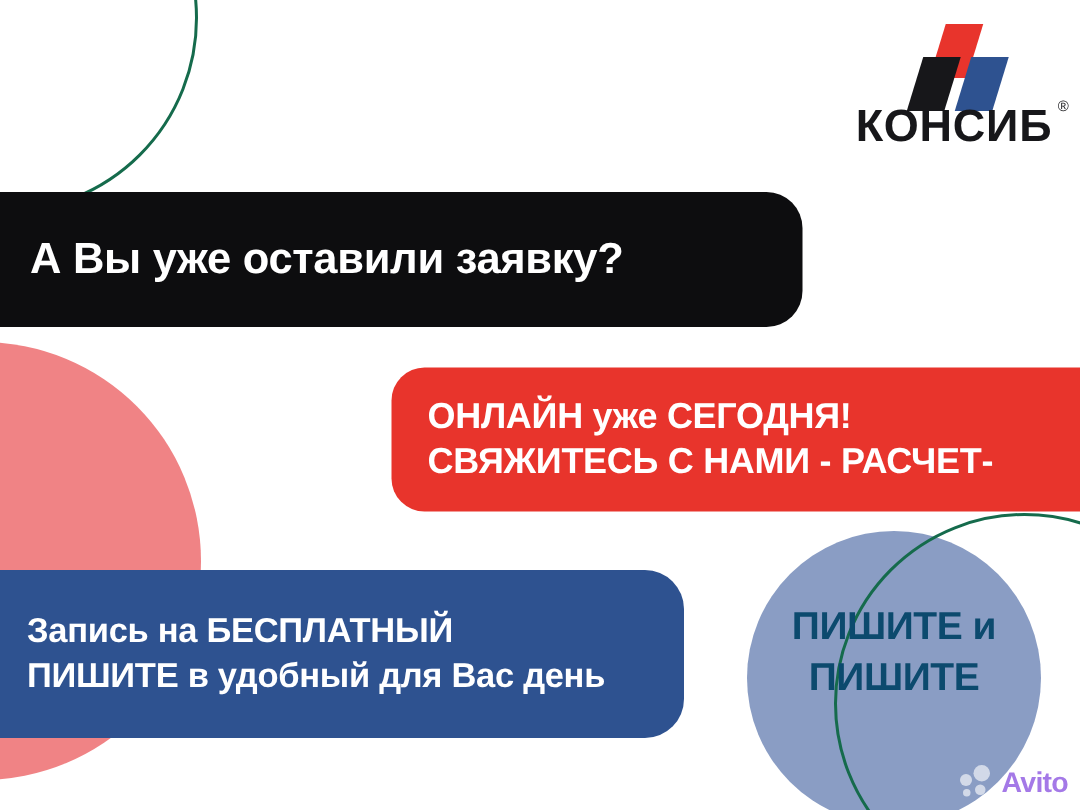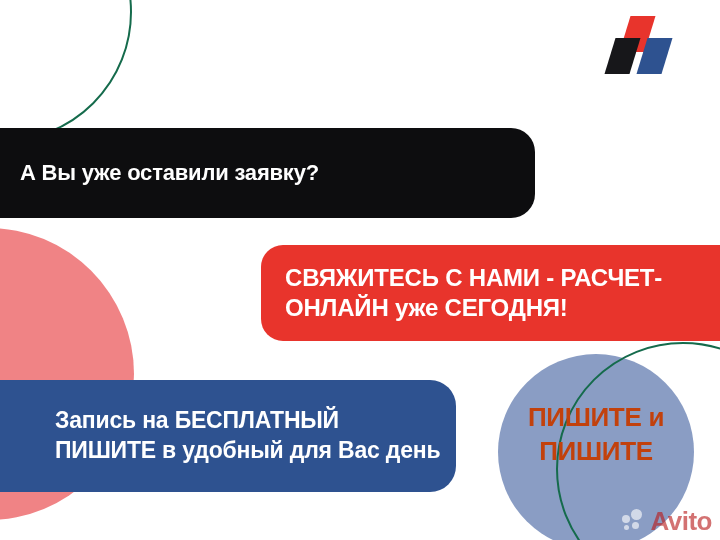--- a/index.html
+++ b/index.html
@@ -117,21 +117,21 @@
     top: 128px;
     width: 565px;
     height: 90px;
     background: #0d0d0f;
     border-radius: 24px;
     padding-left: 50px;
     z-index: 5;
   }
   #banner-question-text {
     color: #ffffff;
-    font-size: 22px;
+    font-size: 29px;
     font-weight: 700;
     letter-spacing: -0.2px;
     white-space: nowrap;
   }
 
   #banner-contact {
     left: 261px;
     top: 245px;
     width: 500px;
     height: 96px;
@@ -169,34 +169,33 @@
     justify-content: center;
     align-items: flex-start;
   }
   .banner-measure-line {
     color: #ffffff;
     font-size: 23px;
     font-weight: 700;
     line-height: 1.3;
     white-space: nowrap;
     letter-spacing: -0.2px;
-    margin-left: 37px;
   }
 
   
   #cta-circle-text {
     position: absolute;
     left: 492px;
     top: 400px;
     width: 208px;
     text-align: center;
     z-index: 4;
   }
   .cta-line {
-    color: #c2410c;
+    color: #0c4a6e;
     font-size: 26px;
     font-weight: 700;
     line-height: 1.32;
     letter-spacing: -0.3px;
     white-space: nowrap;
   }
 
   
   #avito-watermark {
     position: absolute;
@@ -218,23 +217,23 @@
     position: absolute;
     display: block;
     border-radius: 50%;
     background: #ffffff;
   }
   .ad1 { width: 11px; height: 11px; left: 9px;  top: 0px;  }
   .ad2 { width: 8px;  height: 8px;  left: 0px;  top: 6px;  }
   .ad3 { width: 7px;  height: 7px;  left: 10px; top: 13px; }
   .ad4 { width: 5px;  height: 5px;  left: 2px;  top: 16px; }
   #avito-label {
-    font-size: 26px;
-    font-weight: 700;
-    color: #b91c1c;
+    font-size: 19px;
+    font-weight: 700;
+    color: #6d28d9;
     line-height: 1;
     letter-spacing: -0.5px;
   }
 </style>
 </head>
 <body>
 
 <div id="canvas">
 
   <div id="circle-green-top" class="deco"></div>
@@ -244,29 +243,33 @@
   <div id="circle-bluegray" class="deco"></div>
 
   <div id="circle-green-bottom" class="deco"></div>
 
   <div id="logo">
     <div id="logo-mark">
       <span id="logo-shape-red" class="logo-shape"></span>
       <span id="logo-shape-black" class="logo-shape"></span>
       <span id="logo-shape-blue" class="logo-shape"></span>
     </div>
+    <div id="logo-wordmark-row">
+      <span id="logo-wordmark">КОНСИБ</span>
+      <span id="logo-reg">®</span>
+    </div>
   </div>
 
   <div id="banner-question" class="banner">
     <span id="banner-question-text">А Вы уже оставили заявку?</span>
   </div>
 
   <div id="banner-contact" class="banner">
+    <span class="banner-contact-line"><span>ОНЛАЙН </span><span class="lw">уже </span><span>СЕГОДНЯ!</span></span>
     <span class="banner-contact-line">СВЯЖИТЕСЬ С НАМИ - РАСЧЕТ-</span>
-    <span class="banner-contact-line"><span>ОНЛАЙН </span><span class="lw">уже </span><span>СЕГОДНЯ!</span></span>
   </div>
 
   <div id="banner-measure" class="banner">
     <span class="banner-measure-line">Запись на БЕСПЛАТНЫЙ</span>
     <span class="banner-measure-line">ПИШИТЕ в удобный для Вас день</span>
   </div>
 
   <div id="cta-circle-text">
     <div class="cta-line">ПИШИТЕ и</div>
     <div class="cta-line">ПИШИТЕ</div>

